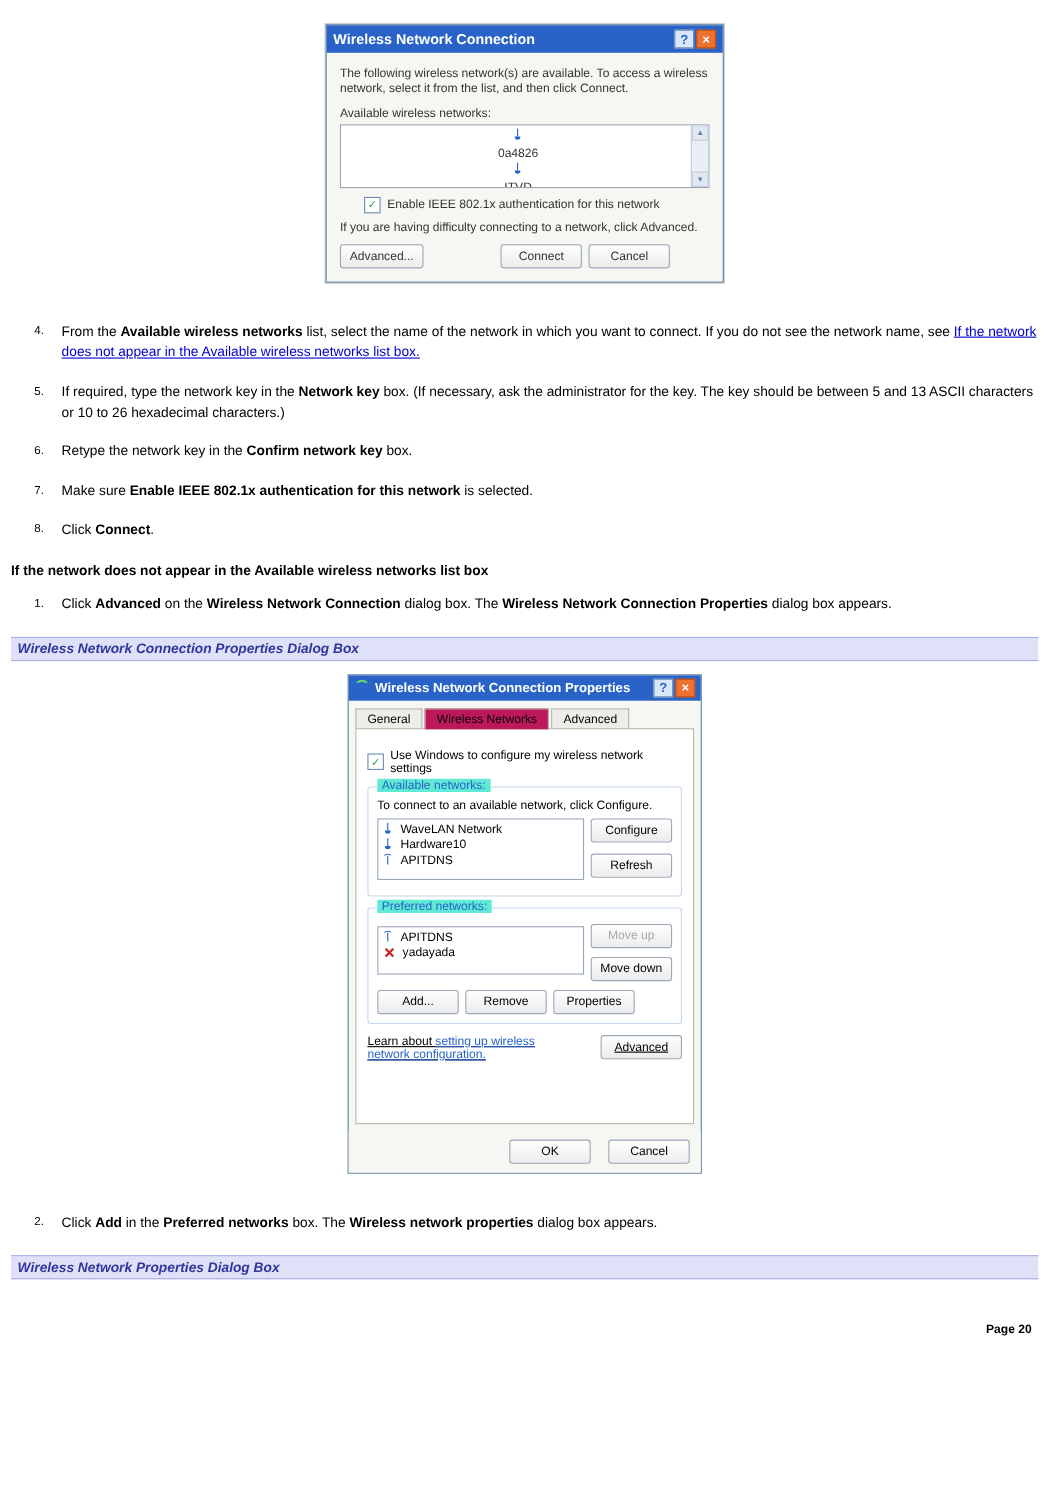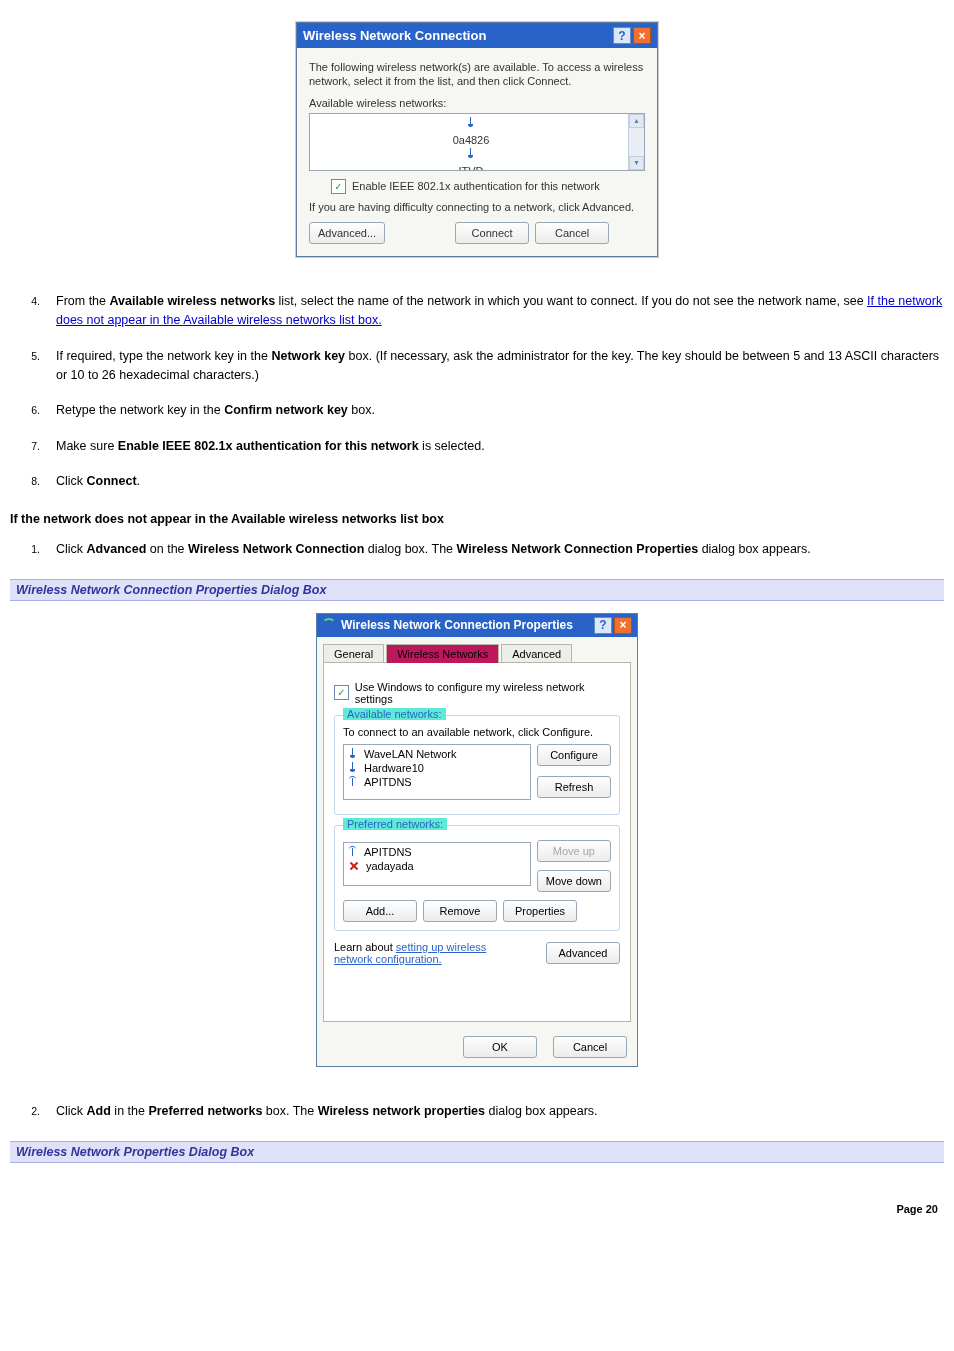--- a/index.html
+++ b/index.html
@@ -244,21 +244,21 @@
   }
   .netrow { display:flex; align-items:center; gap:6px; font-size:11px; padding:1px 2px;}
   .net-icon-ant { width:10px;height:12px;display:inline-block;position:relative;}
   .net-icon-ant::before{content:"";position:absolute;left:4px;top:2px;width:1px;height:8px;background:#2a63c8;}
   .net-icon-ant::after{content:"";position:absolute;left:1px;top:0;width:7px;height:4px;border-radius:4px 4px 0 0;border-top:1px solid #2a63c8;}
   .net-icon-x { width:12px;height:12px;position:relative;display:inline-block;}
   .net-icon-x::before,.net-icon-x::after{content:"";position:absolute;left:5px;top:1px;width:2px;height:10px;background:#c62020;}
   .net-icon-x::before{transform:rotate(45deg);}
   .net-icon-x::after{transform:rotate(-45deg);}
   .preferred-btn-row { display:flex; gap:6px; margin-top:8px;}
-  .learn-row { display:flex; align-items:center; justify-content:space-between; margin-top:10px;}
+  .learn-row { display:flex; align-items:flex-start; justify-content:space-between; margin-top:10px;text-decoration:underline;}
   .underlined-link { color:#2a63c8; text-decoration:underline;}
   .dlg-footer {
     display:flex; justify-content:flex-end; gap:16px;
     padding: 8px 10px;
     background:#f6f6f2;
   }
   .page-footer {
     text-align: right;
     font-size: 11px;
     font-weight: bold;

